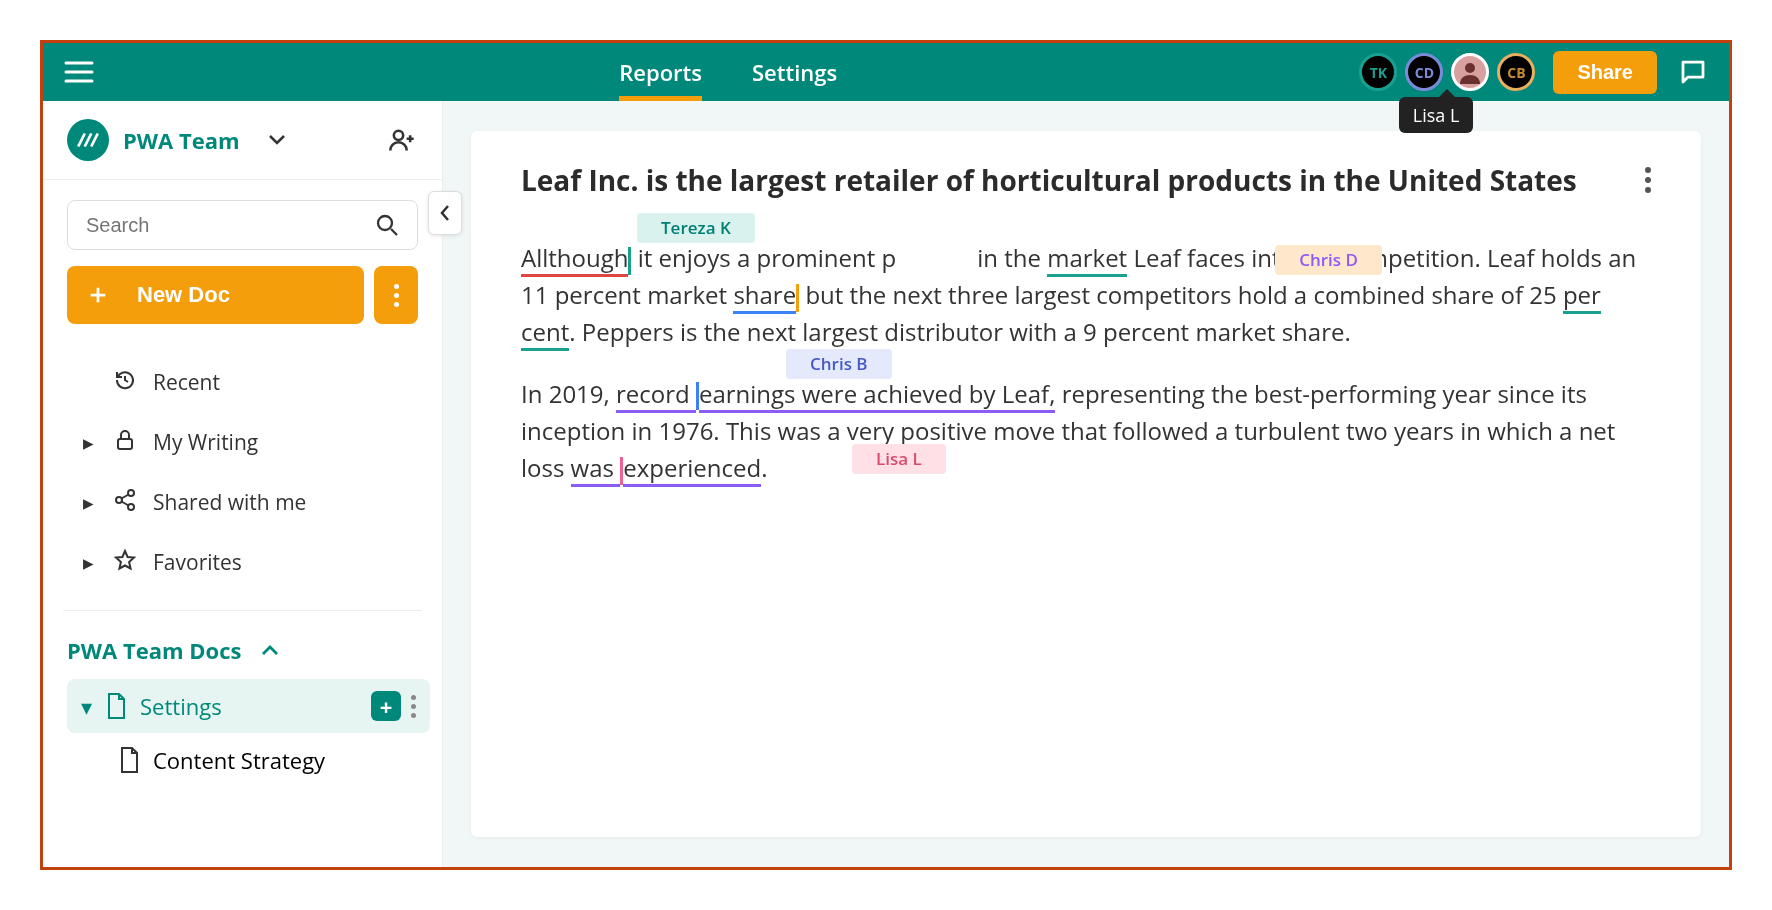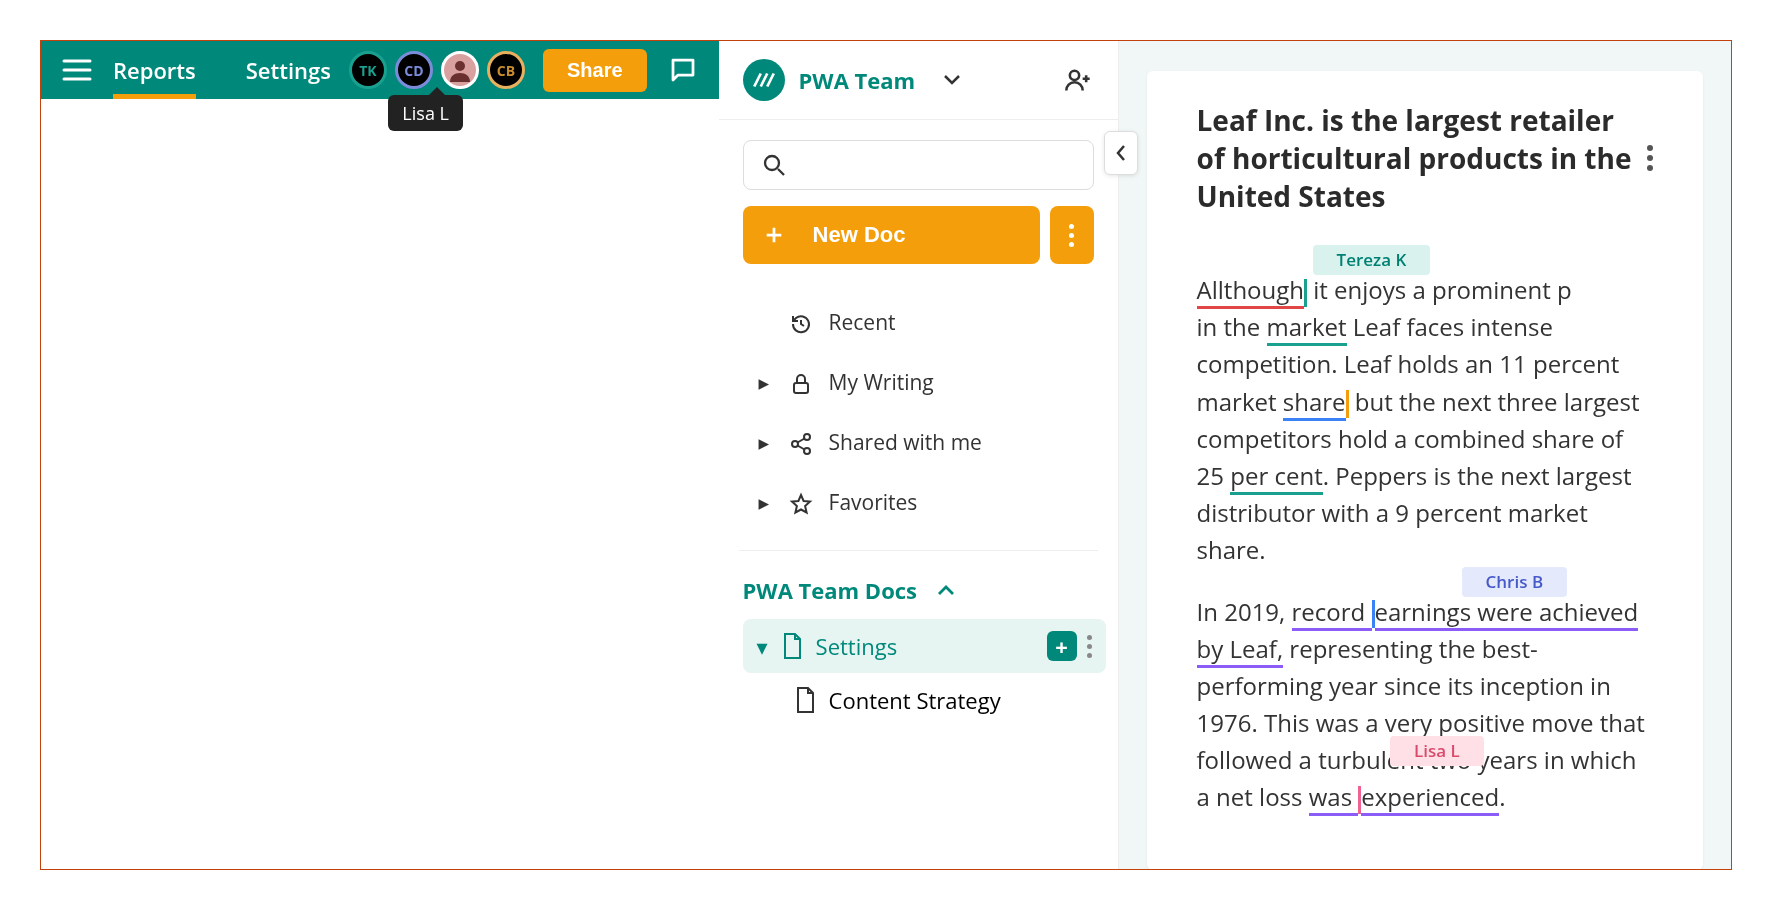--- a/index.html
+++ b/index.html
@@ -5,21 +5,21 @@
 * { box-sizing: border-box; margin: 0; padding: 0; }
 body {
   font-family: -apple-system, "Segoe UI", "Open Sans", sans-serif;
   background: #fff;
   width: 1772px;
   height: 910px;
   overflow: hidden;
   position: relative;
   padding: 40px;
 }
-.app { width: 100%; height: 100%; display: flex; flex-direction: row; border: 1px solid #c2410c; }
+.app { width: 100%; height: 100%; display: flex; flex-direction: column; border: 3px solid #c2410c; }
 .topbar {
   height: 58px;
   background: #00897b;
   display: flex;
   align-items: center;
   padding: 0 18px;
   gap: 18px;
 }
 .hamburger { width: 36px; height: 36px; display:flex; align-items:center; justify-content:center; cursor:pointer; }
 .hamburger svg { stroke:#fff; }
@@ -44,36 +44,36 @@
 .add-person { width:32px; height:32px; display:flex; align-items:center; justify-content:center; }
 .search-row { padding:20px 24px 16px; }
 .search-box { display:flex; align-items:center; border:1px solid #ddd; border-radius:8px; padding:12px 18px; }
 .search-box input { border:none; outline:none; font-size:20px; flex:1; color:#555; }
 .new-doc-row { padding:0 24px 20px; display:flex; gap:10px; }
 .new-doc-btn { flex:1; background:#f59e0b; color:#fff; border:none; border-radius:8px; padding:16px 20px; font-size:22px; font-weight:700; display:flex; align-items:center; gap:28px; cursor:pointer; }
 .new-doc-menu { width:44px; background:#f59e0b; border:none; border-radius:8px; display:flex; align-items:center; justify-content:center; cursor:pointer; }
 .dots-v { display:flex; flex-direction:column; gap:4px; }
 .dots-v span { width:5px; height:5px; border-radius:50%; background:#fff; }
 .nav-list { padding:8px 20px; }
-.nav-item { display:flex; align-items:flex-end; gap:16px; padding:16px 20px; font-size:21px; color:#333; cursor:pointer; }
+.nav-item { display:flex; align-items:flex-start; gap:16px; padding:16px 20px; font-size:21px; color:#333; cursor:pointer; }
 .nav-item .caret { width:14px; display:inline-flex; }
 .nav-item svg { flex-shrink:0; }
 .sep { height:1px; background:#eee; margin:10px 20px; }
 .section-head { display:flex; align-items:center; gap:20px; padding:14px 24px; font-size:22px; font-weight:700; color:#00897b; cursor:pointer; }
 .tree { padding:0 12px 0 24px; }
 .tree-item { display:flex; align-items:center; gap:12px; padding:12px 14px; font-size:22px; cursor:pointer; border-radius:8px; }
 .tree-item.active { background:#e6f4f2; color:#00897b; }
 .tree-item .doc-icon { width:24px; height:28px; }
 .tree-actions { margin-left:auto; display:flex; gap:10px; align-items:center; }
 .plus-badge { width:30px; height:30px; background:#00897b; border-radius:6px; display:flex; align-items:center; justify-content:center; color:#fff; font-weight:700; }
 .dots-grey .dots-v span { background:#888; }
 .collapse-tab { position:absolute; right:-20px; top:90px; width:34px; height:44px; background:#fff; border:1px solid #ddd; border-radius:6px; display:flex; align-items:center; justify-content:center; cursor:pointer; box-shadow:0 1px 4px rgba(0,0,0,0.1); }
 .main { flex:1; padding:30px 28px; overflow:auto; }
 .doc { background:#fff; border-radius:6px; padding:30px 50px; min-height:100%; position:relative; box-shadow:0 1px 3px rgba(0,0,0,0.06); }
-.doc-head { display:flex; align-items:center; gap:12px; margin-bottom:56px; }
+.doc-head { display:flex; align-items:center; gap:12px; margin-bottom:40px; }
 .doc-title { font-size:28px; font-weight:700; color:#2b2b2b; flex:1; }
 .doc-menu .dots-v span { background:#555; width:6px; height:6px; }
 .doc-body { font-size:24px; line-height:1.55; color:#333; position:relative; }
 .doc-body p { margin-bottom:24px; }
 .ul-red { border-bottom:3px solid #e04646;margin-top:44px; }
 .ul-teal { border-bottom:3px solid #1aa08f; }
 .ul-blue { border-bottom:3px solid #3b82f6; }
 .ul-purple { border-bottom:3px solid #8b5cf6; }
 .cursor-teal { border-left:3px solid #1aa08f; display:inline-block; height:28px; vertical-align:middle; }
 .cursor-blue { border-left:3px solid #3b82f6; display:inline-block; height:28px; vertical-align:middle; }
@@ -142,20 +142,21 @@
           <svg width="28" height="28" viewBox="0 0 24 24" fill="none" stroke="#333" stroke-width="2.2">
               <circle cx="9" cy="8" r="4"></circle>
               <path d="M2 21c0-4 3-7 7-7s7 3 7 7"></path>
               <path d="M19 8v6M16 11h6"></path>
             </svg>
         </div>
       </div>
 
       <div class="search-row">
         <div class="search-box">
+          <input placeholder="Search" style="">
           <svg width="24" height="24" viewBox="0 0 24 24" fill="none" stroke="#333" stroke-width="2.3">
               <circle cx="10" cy="10" r="7"></circle>
               <line x1="16" y1="16" x2="22" y2="22"></line>
             </svg>
         </div>
       </div>
 
       <div class="new-doc-row">
         <button class="new-doc-btn">
           <svg width="22" height="22" viewBox="0 0 24 24" fill="none" stroke="#fff" stroke-width="3">

